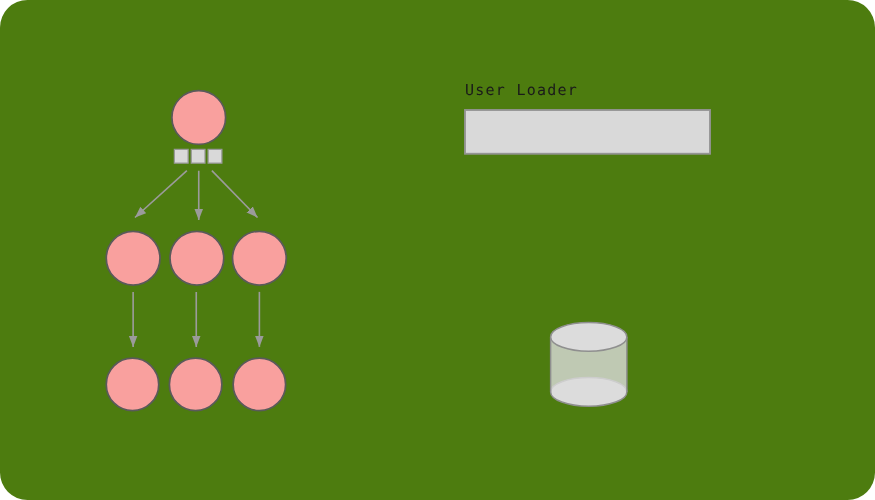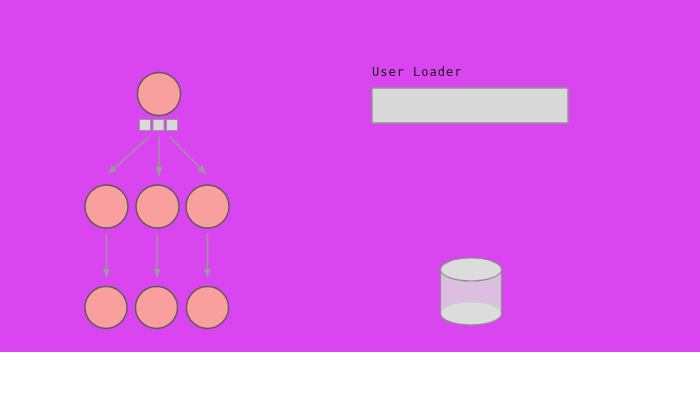--- a/index.html
+++ b/index.html
@@ -4,23 +4,24 @@
 <style>
   html, body {
     margin: 0;
     padding: 0;
     background: #ffffff;
     font-family: "DejaVu Sans Mono", "Liberation Mono", monospace;
   }
   .stage {
     position: relative;
     width: 700px;
-    height: 352px;
-    background: #d946ef;
+    height: 400px;
+    background: #4d7c0f;
     overflow: hidden;
+    border-radius: 22px;
   }
   .stage svg {
     position: absolute;
     left: 0;
     top: 0;
   }
   .loader-label {
     position: absolute;
     font-size: 12px;
     letter-spacing: 1px;

